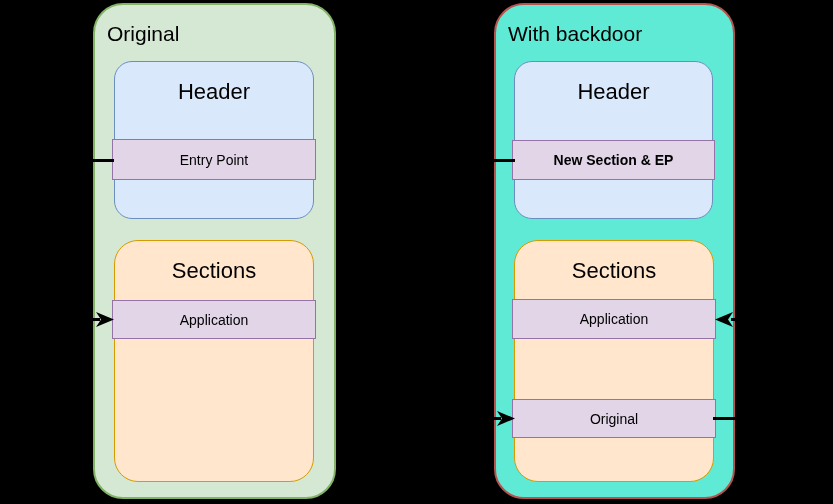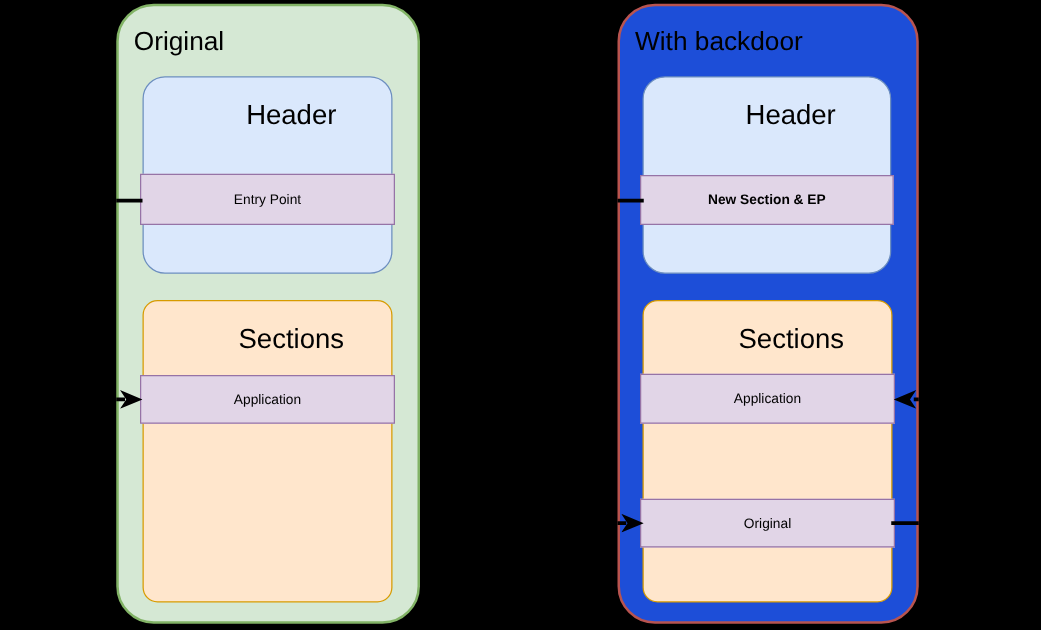--- a/index.html
+++ b/index.html
@@ -28,21 +28,21 @@
   }
   .panel.original {
     left: 93px;
     width: 243px;
     background: #d5e8d4;
     border-color: #82b366;
   }
   .panel.backdoor {
     left: 494px;
     width: 241px;
-    background: #1d4ed8;
+    background: #5eead4;
     border-color: #b85450;
   }
   .panel-title {
     position: absolute;
     top: 16px;
     left: 0;
     width: 100%;
     text-align: left;
     font-size: 21px;
     line-height: 26px;
@@ -61,50 +61,49 @@
     border-radius: 18px;
     background: #dae8fc;
     border-color: #6c8ebf;
   }
   .original .header-box { left: 19px; width: 200px; }
   .backdoor .header-box { left: 18px; width: 199px; }
 
   .sections-box {
     top: 235px;
     height: 242px;
-    border-radius: 12px;
+    border-radius: 24px;
     background: #ffe6cc;
     border-color: #d79b00;
   }
   .original .sections-box { left: 19px; width: 200px; }
   .backdoor .sections-box { left: 18px; width: 200px; }
 
   .box-title {
     position: absolute;
     top: 16px;
     left: 0;
     width: 100%;
     text-align: center;
     font-size: 22px;
     line-height: 28px;
     color: #000000;
-    margin-left: 19px;
   }
 
   
   .strip {
     position: absolute;
     left: -3px;
     width: calc(100% + 6px);
     background: #e1d5e7;
     border: 1.5px solid #9673a6;
     display: flex;
     align-items: center;
     justify-content: center;
-    font-size: 11px;
+    font-size: 14px;
     color: #000000;
   }
   .strip.entry    { top: 77px;  height: 41px; }
   .strip.app-l    { top: 59px;  height: 39px; }
   .strip.entry-r  { top: 78px;  height: 40px; font-weight: bold; }
   .strip.app-r    { top: 58px;  height: 40px; }
   .strip.backd    { top: 158px; height: 39px; }
 
   
   .cline {

